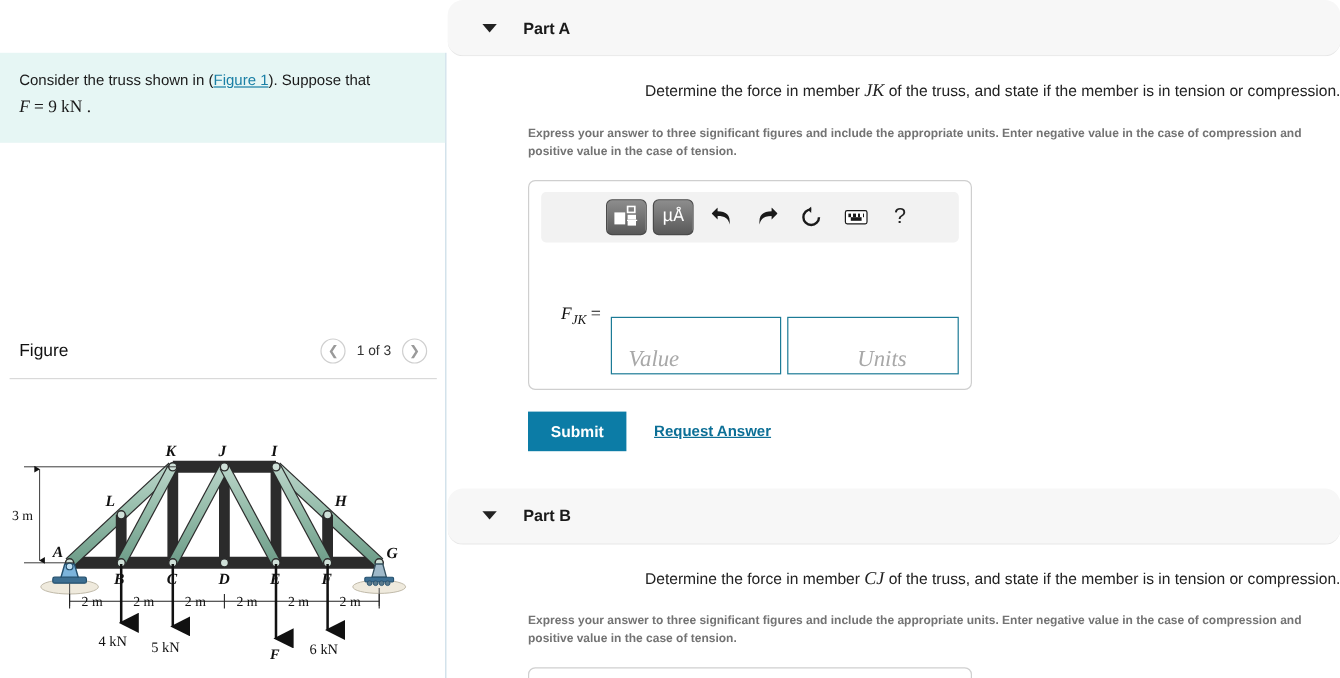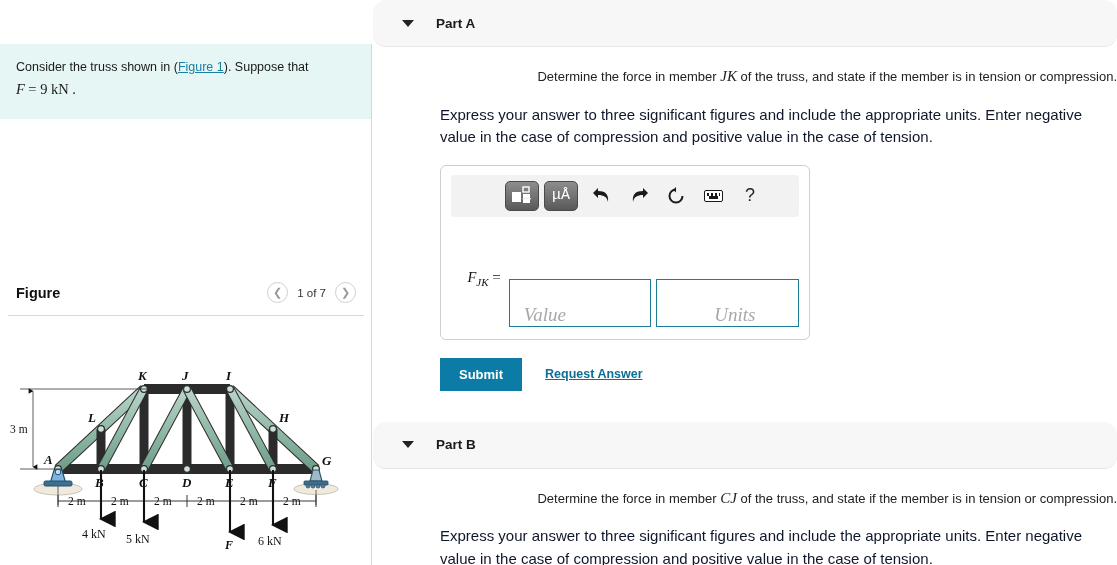--- a/index.html
+++ b/index.html
@@ -34,21 +34,21 @@
   .mathline { display: block; margin-top: 1px; }
   .mi { font-family: "Liberation Serif", serif; font-style: italic; font-size: 14.5px; }
   .mroman { font-family: "Liberation Serif", serif; font-style: normal; font-size: 14.5px; }
 
   .figure-header {
     position: absolute; left: 0; top: 238px;
     width: 372px; padding: 0 16px;
     display: flex; align-items: center;
   }
   .figure-title {
-    font-size: 14.5px; font-weight: bold; color: #111; text-align: right;
+    font-size: 14.5px; font-weight: normal; color: #111; text-align: right;
   }
   .fig-nav {
     margin-left: auto; display: flex; align-items: center; gap: 9px;
   }
   .nav-circle {
     width: 21px; height: 21px; border-radius: 50%;
     border: 1px solid #cfcfcf; background: #fff;
     display: flex; align-items: center; justify-content: center;
     color: #9a9a9a; font-size: 11px; cursor: pointer;
   }
@@ -84,21 +84,21 @@
   }
   .part-label { font-size: 13.5px; font-weight: bold; color: #1a1a1a; }
 
   .part-body { padding: 0 0 0 67px; }
   .q-text {
     font-size: 13px; color: #222; line-height: 1.5;
     padding-top: 18px;
     text-align: right;
   }
   .q-bold {
-    font-size: 15px; font-weight: normal; color: #0f172a;
+    font-size: 10px; font-weight: bold; color: #737373;
     line-height: 1.5; padding-top: 16px; max-width: 657px;
   }
 
   
   .answer-box {
     margin-top: 16px; width: 370px;
     border: 1px solid #cfcfcf; border-radius: 6px;
     background: #fff; padding: 9px 10px 12px 10px;
   }
   .ans-toolbar {
@@ -195,21 +195,21 @@
           <span class="mroman">= 9</span>
           <span class="mroman">kN .</span>
         </span>
       </div>
     </div>
 
     <div class="figure-header">
       <div class="figure-title">Figure</div>
       <div class="fig-nav">
         <div class="nav-circle">❮</div>
-        <div class="fig-count">1 of 7</div>
+        <div class="fig-count">1 of 3</div>
         <div class="nav-circle">❯</div>
       </div>
     </div>
     <div class="figure-rule"></div>
 
     <div class="figure-canvas">
       <svg width="372" height="225" viewBox="0 0 372 225">
         <defs>
           <linearGradient id="memgrad" x1="0" y1="0" x2="0" y2="1">
             <stop offset="0%" stop-color="#b9d4c8"></stop>

